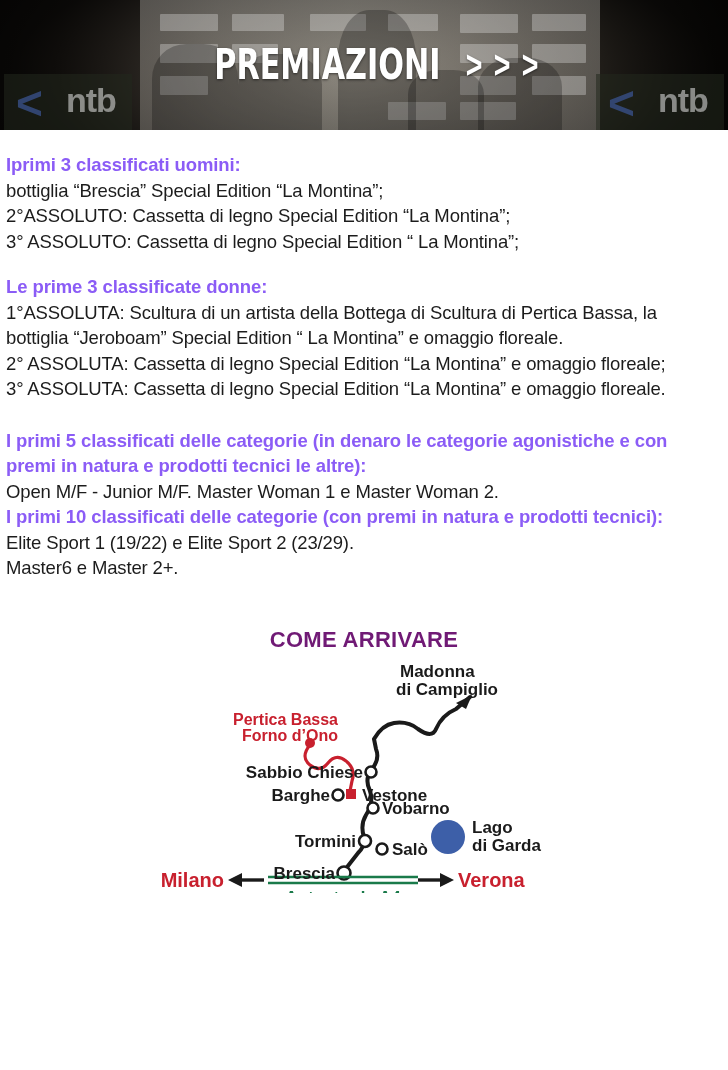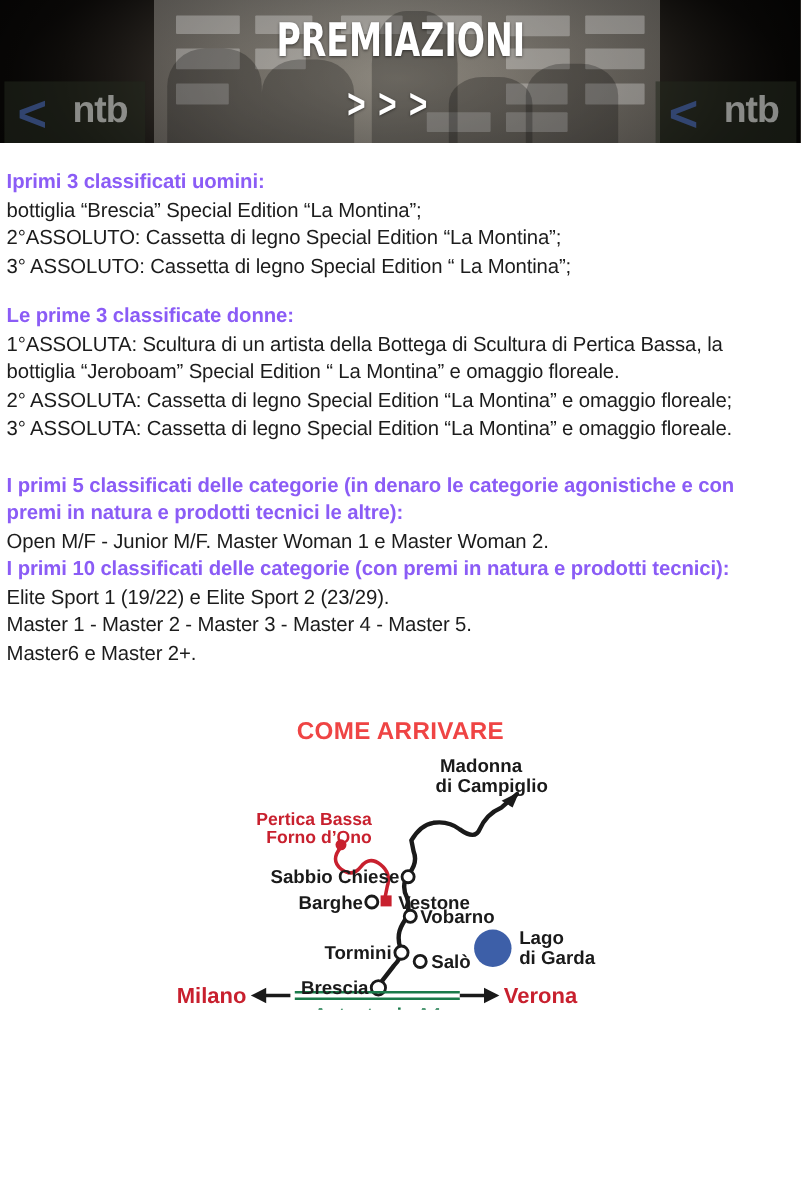--- a/index.html
+++ b/index.html
@@ -81,21 +81,20 @@
     background: rgba(0,0,0,0.25);
     border-radius: 40% 40% 0 0;
   }
   .banner-inner {
     position: absolute;
     inset: 0;
     display: flex;
     align-items: center;
     justify-content: center;
     gap: 18px;
-    flex-direction: column;
   }
   .banner-title {
     color: #ffffff;
     font-family: "Liberation Sans Narrow", "DejaVu Sans Condensed", "Liberation Sans", sans-serif;
     font-weight: bold;
     font-size: 42px;
     line-height: 42px;
     letter-spacing: 0px;
     transform: scaleX(0.80);
     transform-origin: center;
@@ -146,21 +145,21 @@
   
   .map-wrap {
     position: relative;
     width: 728px;
     height: 270px;
   }
   .map-title {
     position: absolute;
     top: 0; left: 0; right: 0;
     text-align: center;
-    color: #ef4444;
+    color: #701a75;
     font-weight: bold;
     font-size: 22px;
     line-height: 26px;
     letter-spacing: 0.3px;
   }
   .map-svg {
     position: absolute;
     top: 26px;
     left: 160px;
   }
@@ -241,21 +240,20 @@
   </div>
 
   <div class="gap-lg"></div>
 
   <div>
     <p class="hd">I primi 5 classificati delle categorie (in denaro le categorie agonistiche e con</p>
     <p class="hd">premi in natura e prodotti tecnici le altre):</p>
     <p class="bd">Open M/F - Junior M/F. Master Woman 1 e Master Woman 2.</p>
     <p class="hd">I primi 10 classificati delle categorie (con premi in natura e prodotti tecnici):</p>
     <p class="bd">Elite Sport 1 (19/22) e Elite Sport 2 (23/29).</p>
-    <p class="bd">Master 1 - Master 2 - Master 3 - Master 4 - Master 5.</p>
     <p class="bd">Master6 e Master 2+.</p>
   </div>
 
   <div class="gap-lg"></div>
 
 
   <div class="gap-md"></div>
 </div>
 
 <div class="map-wrap">

